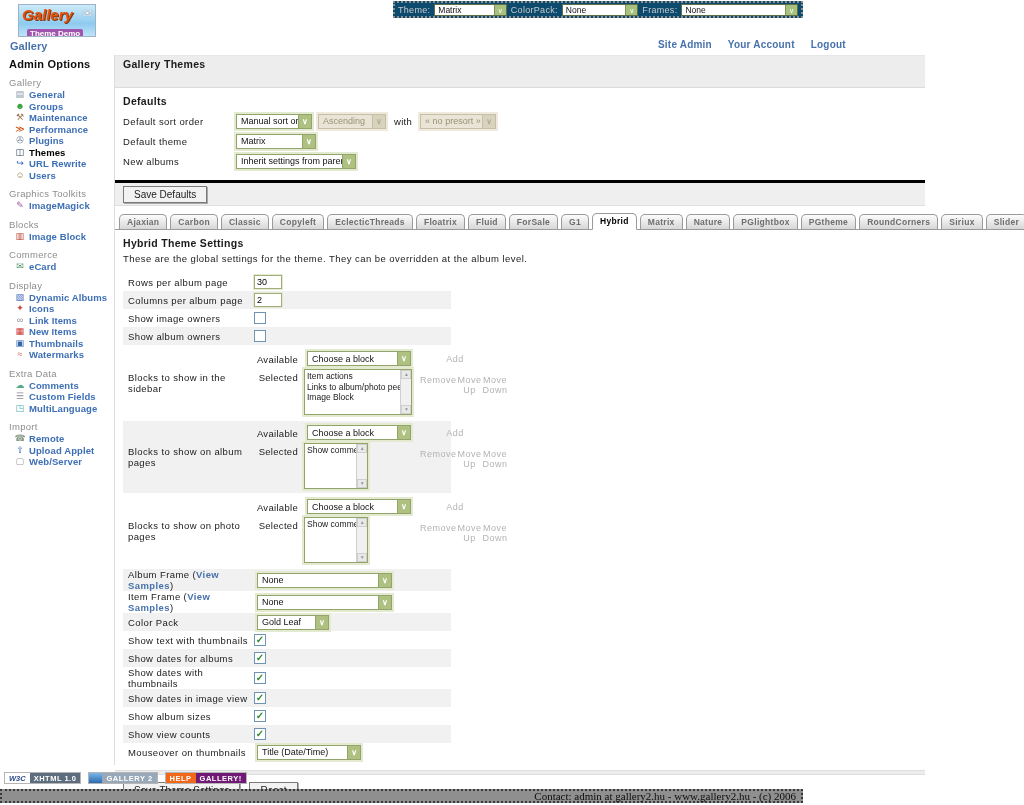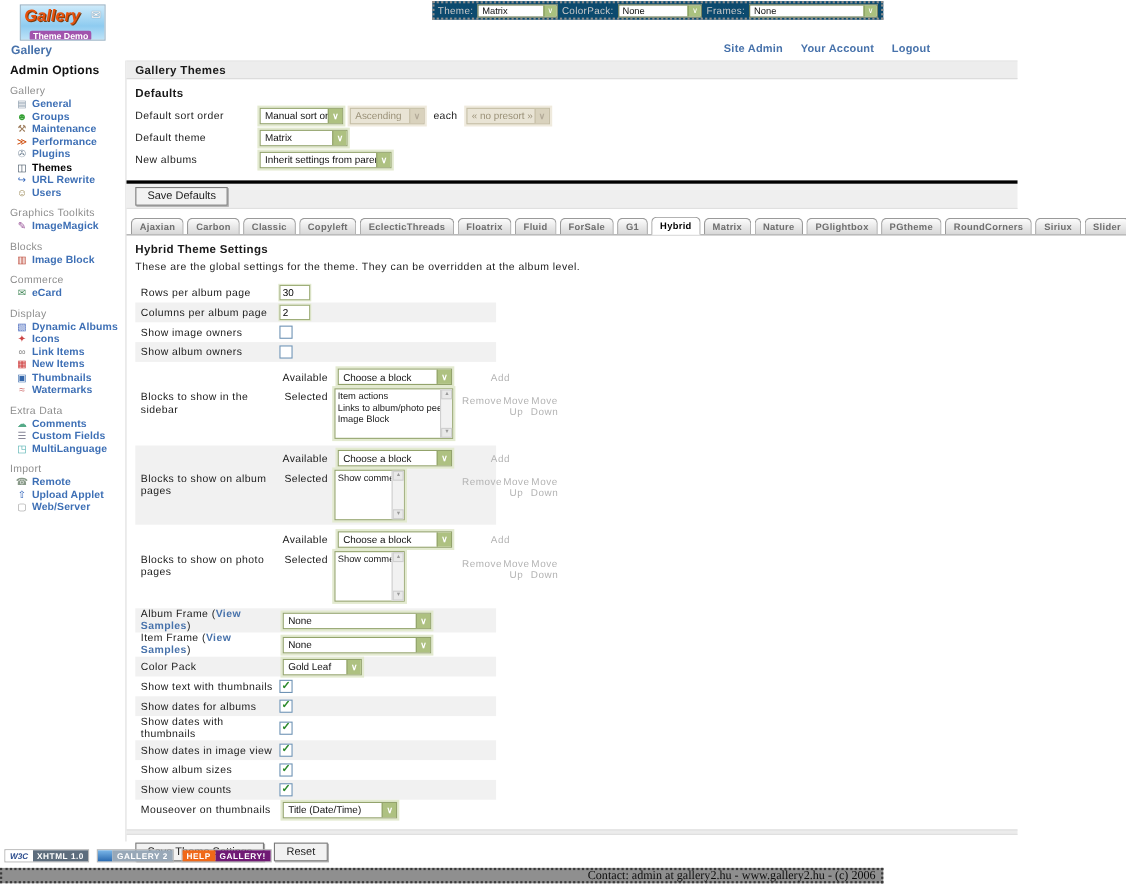--- a/index.html
+++ b/index.html
@@ -39,21 +39,21 @@
   .sidebar { position:absolute; left:0; top:58px; width:114px; padding-left:9px; font-size:10px; }
   .sb-title { font-weight:bold; font-size:11px; color:#101010; letter-spacing:0.2px; margin-bottom:6px; }
   .sb-group-label { color:#8d8d8d; font-size:9.5px; letter-spacing:0.3px; margin-top:7px; margin-bottom:1px; }
   .sb-item { display:flex; align-items:center; gap:3px; padding-left:5px; height:11.5px; cursor:pointer; }
   .sb-icon { width:12px; font-size:9px; line-height:9px; text-align:center; flex-shrink:0; }
   .sb-link { color:#3d6fb5; font-weight:bold; font-size:9.5px; letter-spacing:0.1px; white-space:nowrap; }
   .sb-item.active .sb-link { color:#000; }
 
   
   .main { position:absolute; left:115px; top:55px; width:909px; font-size:10px; color:#1a1a1a; }
-  .page-title-bar { width:810px; height:17px; line-height:16px; background:#ededed;
+  .page-title-bar { width:810px; height:33px; line-height:16px; background:#ededed;
     border-top:1px solid #e6e6e6; border-bottom:1px solid #dadada;
     padding-left:8px; font-weight:bold; font-size:10.5px; letter-spacing:0.3px; }
   .sect { padding-left:8px; }
   .h1 { font-weight:bold; font-size:10.5px; letter-spacing:0.3px; margin:7px 0 4px; }
   .desc { font-size:9.5px; letter-spacing:0.45px; color:#222; margin-bottom:9px; }
 
   .def-row { display:flex; align-items:center; height:20px; }
   .def-lbl { width:110px; font-size:9.5px; letter-spacing:0.4px; flex-shrink:0; }
   .with { margin:0 5px; font-size:9.5px; letter-spacing:0.3px; }
 
@@ -286,21 +286,21 @@
       <div class="def-row">
         <span class="def-lbl">Default sort order</span>
         <span class="sel w76">
           <span class="txt">Manual sort order</span>
           <span class="btn">∨</span>
         </span>
         <span class="sel dis w68">
           <span class="txt">Ascending</span>
           <span class="btn">∨</span>
         </span>
-        <span class="with">each</span>
+        <span class="with">with</span>
         <span class="sel dis w76">
           <span class="txt">« no presort »</span>
           <span class="btn">∨</span>
         </span>
       </div>
 
       <div class="def-row">
         <span class="def-lbl">Default theme</span>
         <span class="sel w80">
           <span class="txt">Matrix</span>

